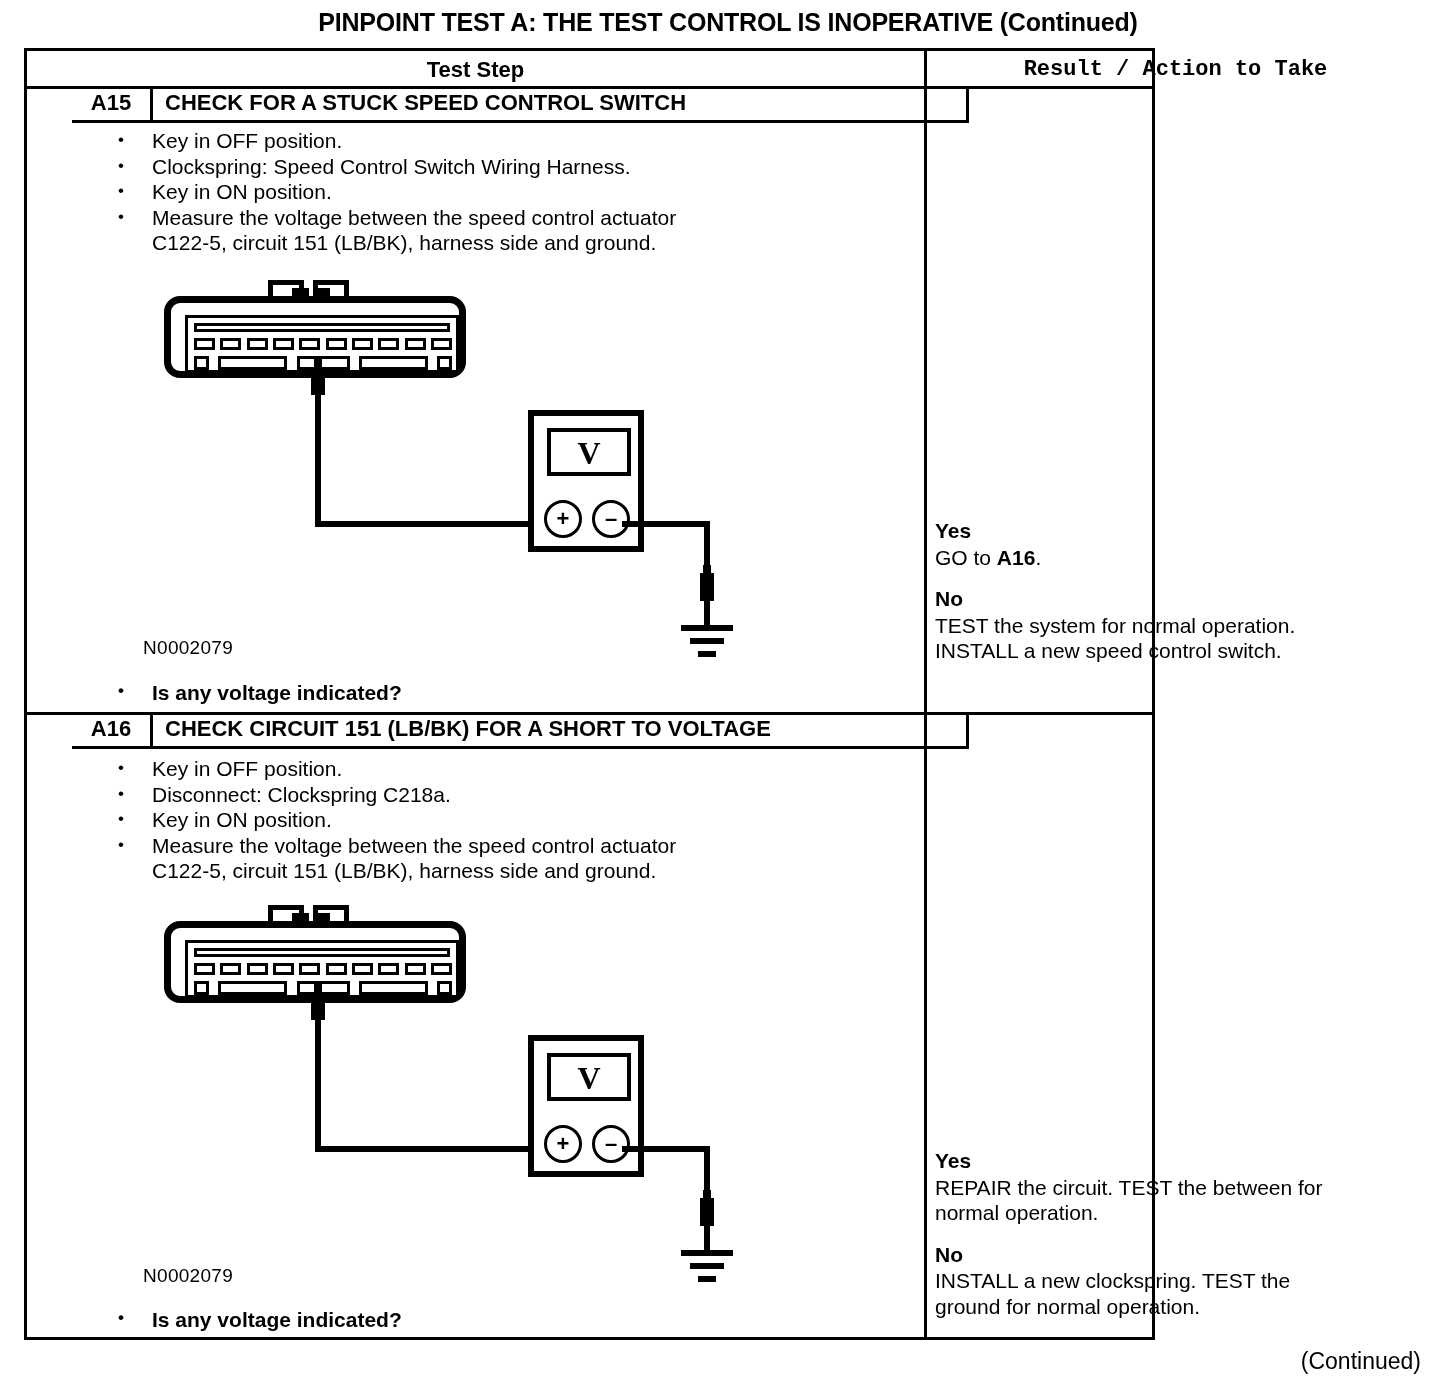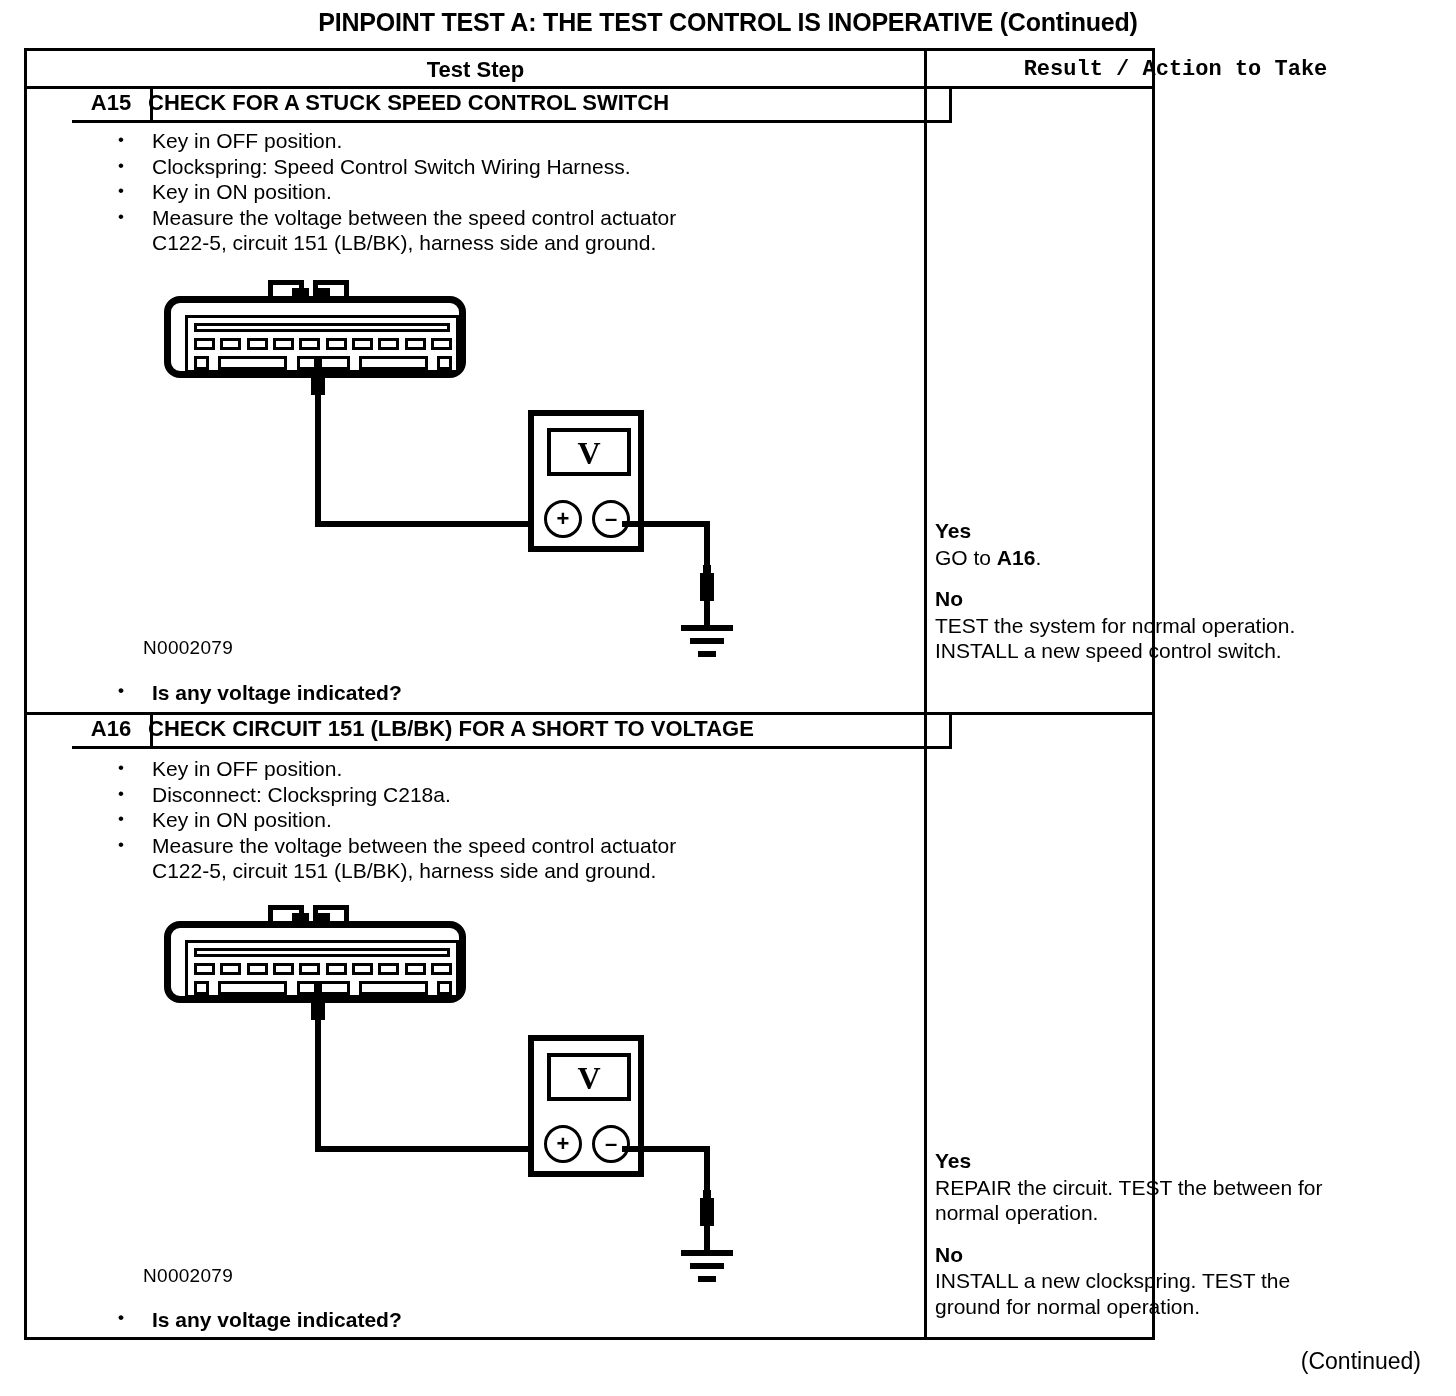--- a/index.html
+++ b/index.html
@@ -103,21 +103,21 @@
     box-sizing: border-box;
     border-right: 3px solid #000;
     border-bottom: 3px solid #000;
     text-align: center;
     line-height: 34px;
     font-size: 22px;
     font-weight: bold;
   }
   .step-title {
     position: absolute;
-    left: 64px;
+    left: 81px;
     top: 0;
     width: 816px;
     height: 37px;
     box-sizing: border-box;
     border-bottom: 3px solid #000;
     border-right: 3px solid #000;
     line-height: 34px;
     font-size: 22px;
     font-weight: bold;
     padding-left: 12px;

